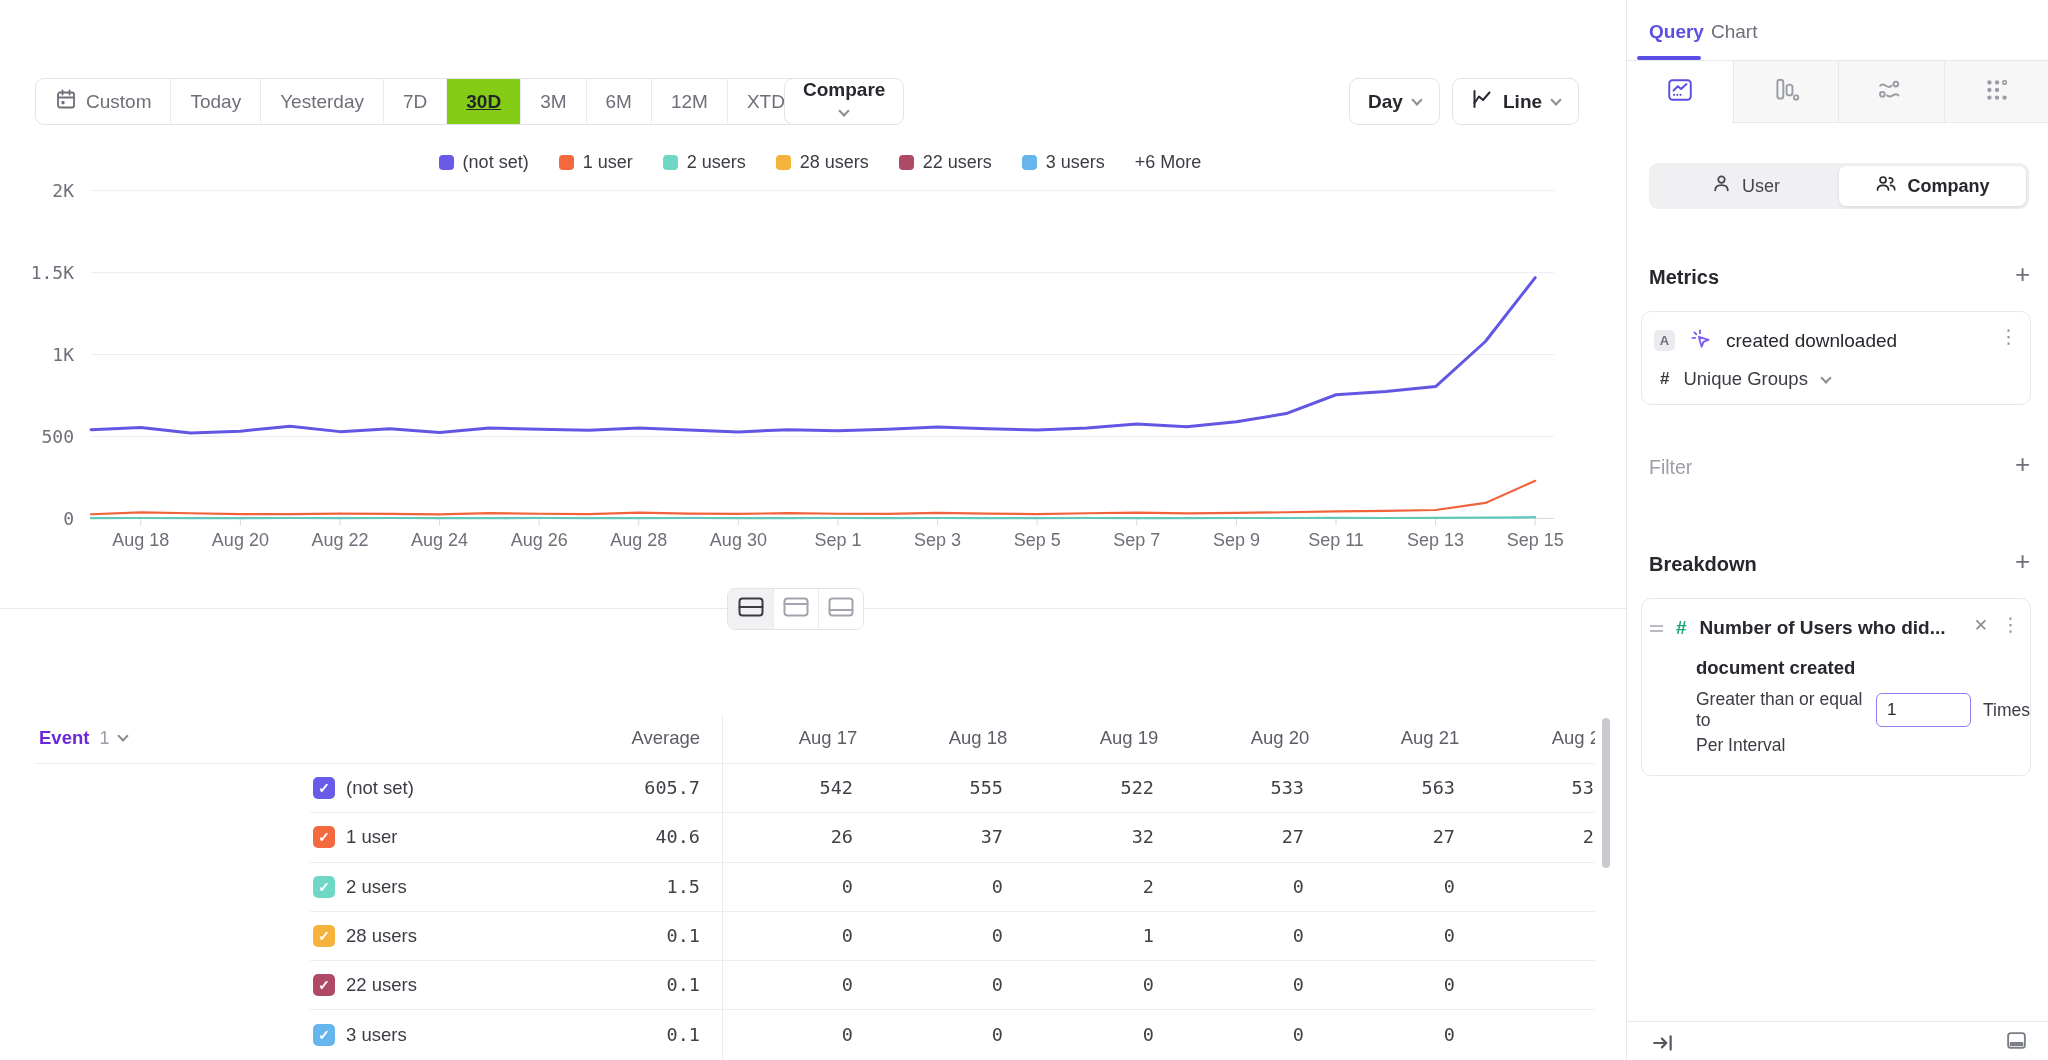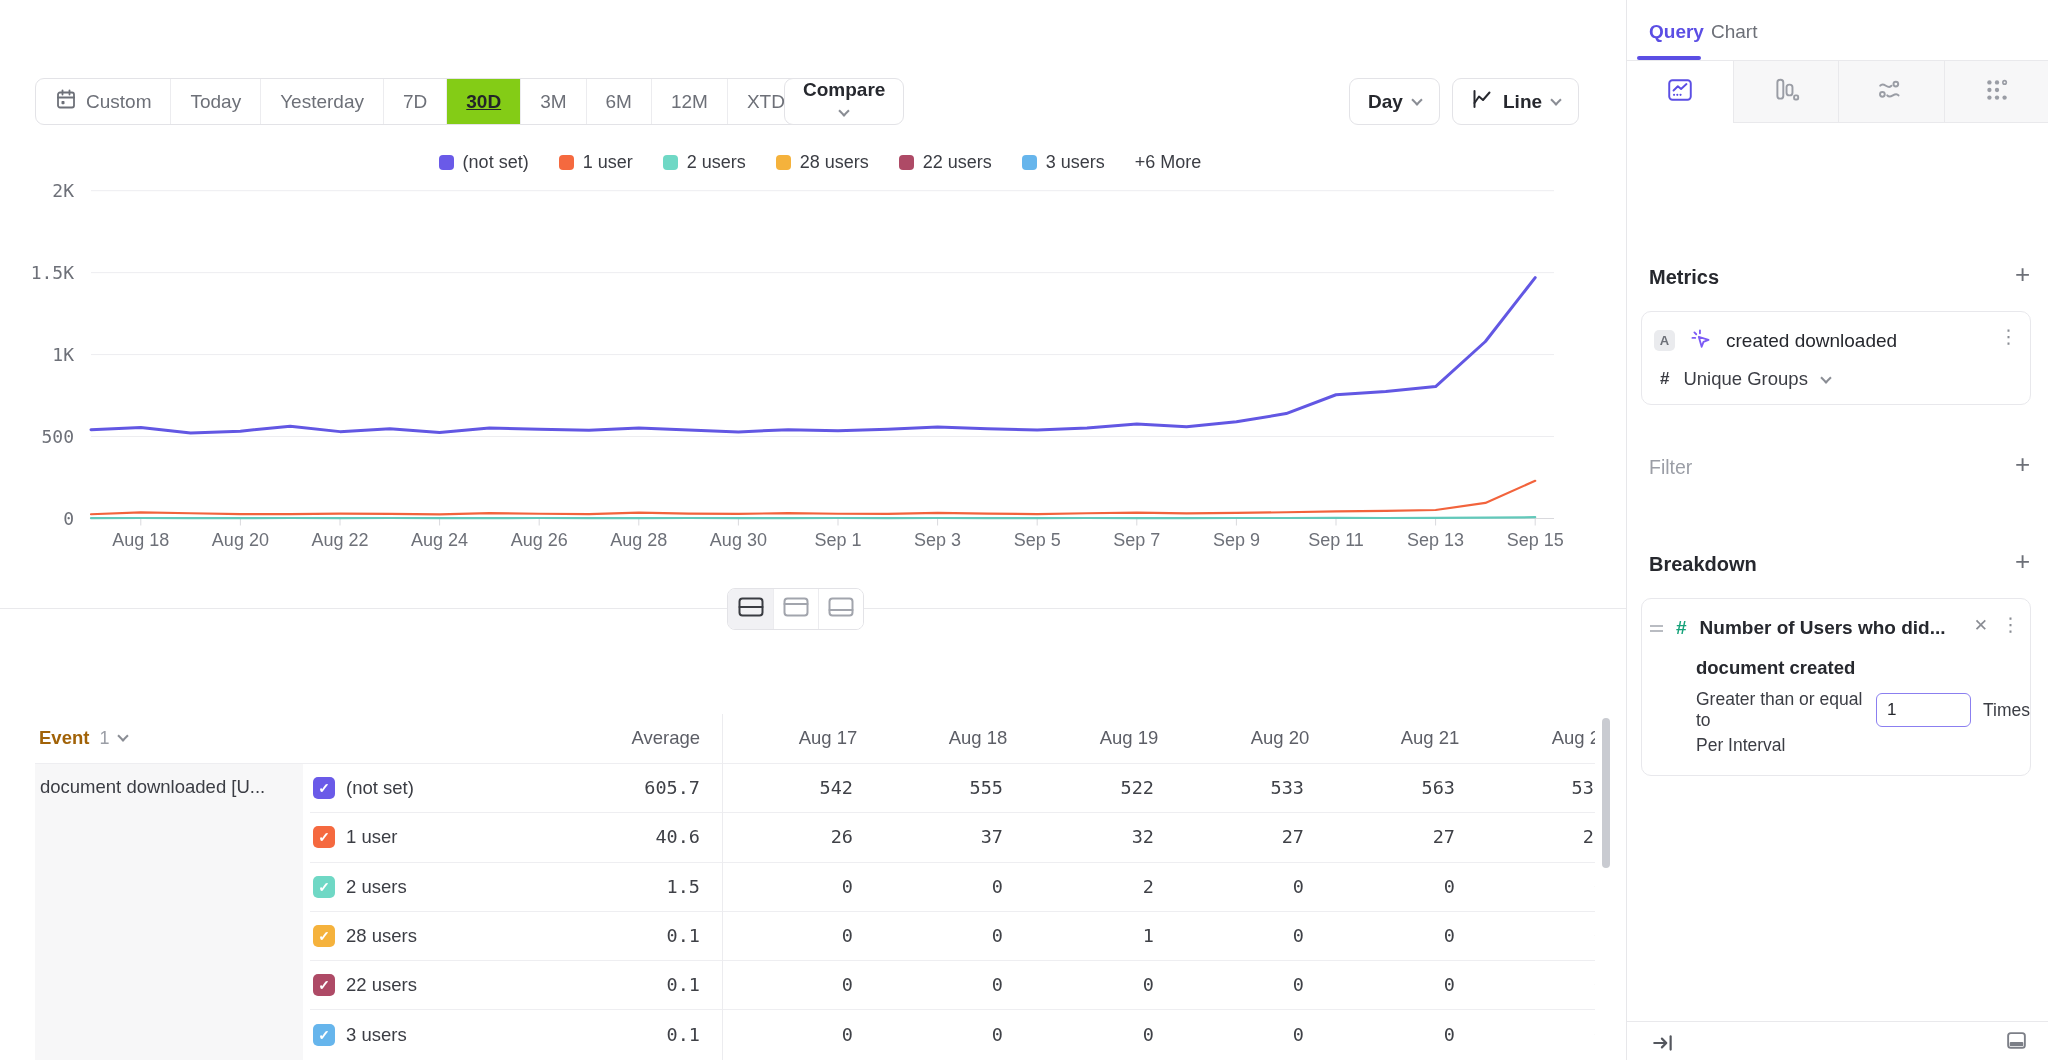--- a/index.html
+++ b/index.html
@@ -258,35 +258,32 @@
                 <rect x="1.5" y="1.5" width="23" height="17" rx="3"></rect>
                 <line x1="1.5" y1="13" x2="24.5" y2="13"></line>
               </g>
             </svg></span>
         </div>
       </div>
 
 
     <div id="table-clip" class="abs">
         <div style="position: absolute; left: 39px; top: 0px; height: 52px; display: flex; align-items: center; gap: 10px;">
-          <span style="font-size:18.5px; font-weight:600; color:#a16207;">Event</span>
+          <span style="font-size:18.5px; font-weight:600; color:#6d28d9;">Event</span>
 <span style="font-size:18px; color:#9b9ea6;">1</span>
 <span class="chev"></span>
         </div>
         <div class="th-text" style="position: absolute; left: 560px; top: 0px; width: 140px; height: 52px; line-height: 52px; text-align: right;">Average</div>
         <div class="th-text" style="position: absolute; left: 753px; top: 0px; width: 150px; height: 52px; line-height: 52px; text-align: center;">Aug 17</div>
         <div class="th-text" style="position: absolute; left: 903px; top: 0px; width: 150px; height: 52px; line-height: 52px; text-align: center;">Aug 18</div>
         <div class="th-text" style="position: absolute; left: 1054px; top: 0px; width: 150px; height: 52px; line-height: 52px; text-align: center;">Aug 19</div>
         <div class="th-text" style="position: absolute; left: 1205px; top: 0px; width: 150px; height: 52px; line-height: 52px; text-align: center;">Aug 20</div>
         <div class="th-text" style="position: absolute; left: 1355px; top: 0px; width: 150px; height: 52px; line-height: 52px; text-align: center;">Aug 21</div>
         <div class="th-text" style="position: absolute; left: 1506px; top: 0px; width: 150px; height: 52px; line-height: 52px; text-align: center;">Aug 22</div>
         <div class="sep" style="position: absolute; left: 35px; top: 51px; width: 1560px;"></div>
-        <div id="event-cell" style="position: absolute; left: 35px; top: 52px; width: 268px; height: 295.8px;">
-          <div class="row-label" style="position: absolute; left: 5px; top: 12px; width: 258px; white-space: nowrap; overflow: hidden;">document downloaded [U...</div>
-        </div>
         <div style="position: absolute; left: 0px; top: 52px; width: 1595px; height: 49.3px;">
           <div class="cbx" style="position: absolute; left: 313px; top: 13px; background: rgb(106, 90, 232);">✓</div>
           <div class="row-label" style="position: absolute; left: 346px; top: 13px;">(not set)</div>
           <div class="num" style="position: absolute; left: 560px; top: 13px; width: 140px;">605.7</div>
           <div class="num" style="position: absolute; left: 703px; top: 13px; width: 150px;">542</div>
           <div class="num" style="position: absolute; left: 853px; top: 13px; width: 150px;">555</div>
           <div class="num" style="position: absolute; left: 1004px; top: 13px; width: 150px;">522</div>
           <div class="num" style="position: absolute; left: 1154px; top: 13px; width: 150px;">533</div>
           <div class="num" style="position: absolute; left: 1305px; top: 13px; width: 150px;">563</div>
           <div class="num" style="position: absolute; left: 1455px; top: 13px; width: 150px;">536</div>
@@ -406,20 +403,42 @@
                 <circle cx="12" cy="12" r="2"></circle>
                 <circle cx="5" cy="19" r="2"></circle>
                 <circle cx="12" cy="19" r="2"></circle>
                 <circle cx="19" cy="19" r="2"></circle>
               </g>
               <circle cx="19" cy="5" r="1.6" fill="none" stroke="#9a9da5" stroke-width="1.5"></circle>
             </svg></span>
         </div>
       </div>
 
+    <div id="segmented" class="abs">
+      <div class="seg-opt">
+        <span id="user-icon-slot"><svg width="21" height="21" viewBox="0 0 20 20">
+              <g stroke="#44464d" stroke-width="1.7" stroke-linecap="round" stroke-linejoin="round" fill="none">
+                <circle cx="10" cy="6.3" r="3.1"></circle>
+                <path d="M4,16.5 c0,-3.3 2.7,-5 6,-5 s6,1.7 6,5"></path>
+              </g>
+            </svg></span>
+        <span>User</span>
+      </div>
+      <div class="seg-opt active">
+        <span id="company-icon-slot"><svg width="22" height="21" viewBox="0 0 22 20">
+              <g stroke="#26282e" stroke-width="1.7" stroke-linecap="round" stroke-linejoin="round" fill="none">
+                <circle cx="8" cy="6.5" r="3"></circle>
+                <path d="M2.5,16.5 c0,-3 2.3,-4.7 5.5,-4.7 s5.5,1.7 5.5,4.7"></path>
+                <path d="M14.3,4.6 a2.5,2.5 0 1 1 1.2,4.8"></path>
+                <path d="M15.5,11.9 c2.6,0.2 4.2,1.7 4.2,4.3"></path>
+              </g>
+            </svg></span>
+        <span>Company</span>
+      </div>
+    </div>
 
     <div class="abs sec-title" style="left:22px; top:266px;">Metrics</div>
     <div class="abs plus-btn" style="left:388px; top:264px;">+</div>
 
     <div class="card" style="top:311px; height:94px;">
       <div class="abs" style="left:12px; top:15px; display:flex; align-items:center; gap:14px;">
         <span class="badge-a">A</span>
         <span id="spark-icon-slot"><svg width="23" height="23" viewBox="0 0 20 20">
               <g stroke="#7c5bf5" stroke-width="1.6" stroke-linecap="round" stroke-linejoin="round" fill="none">
                 <path d="M8.5,8.5 L17,11.2 L12.6,12.9 L11,17.2 Z"></path>

